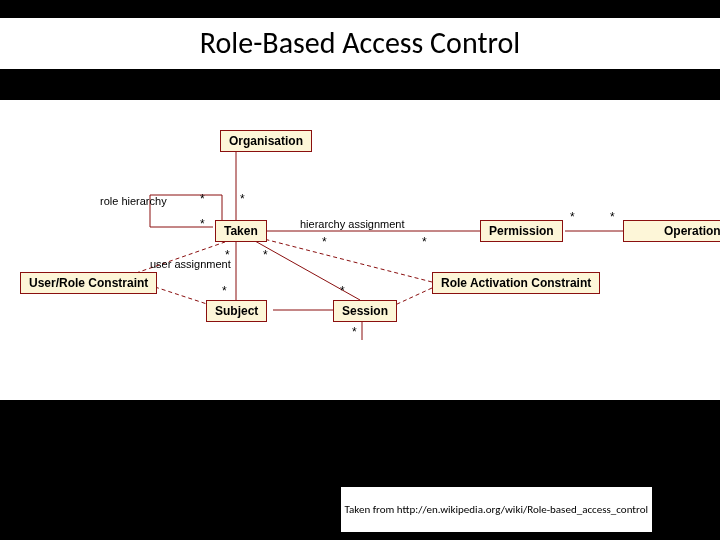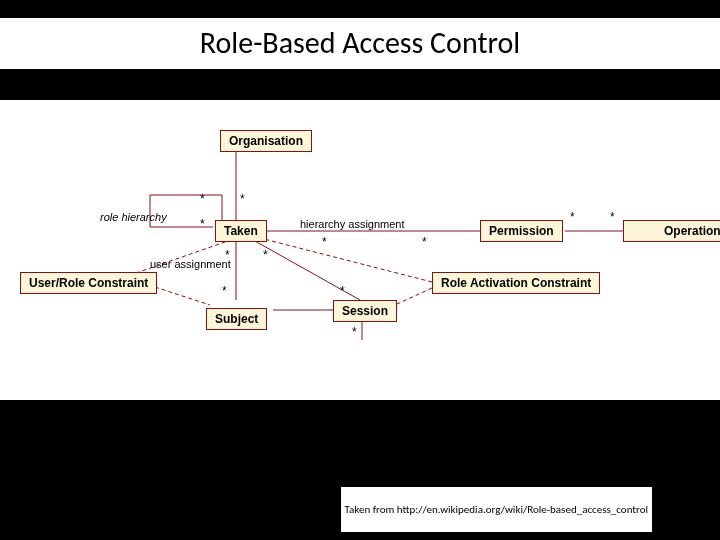--- a/index.html
+++ b/index.html
@@ -117,24 +117,24 @@
 
       <line x1="432" y1="188" x2="395" y2="205" stroke="#8a0f0f" stroke-width="1" stroke-dasharray="4,3"></line>
     </svg>
 
     <div class="box" style="left:194px; top:30px;margin-left:26px;">Organisation</div>
     <div class="box" style="left:215px; top:120px;">Taken</div>
     <div class="box" style="left:480px; top:120px;">Permission</div>
     <div class="box" style="left:623px; top:120px;padding-left:40px;">Operation</div>
     <div class="box" style="left:10px; top:172px;margin-left:10px;">User/Role Constraint</div>
     <div class="box" style="left:432px; top:172px;">Role Activation Constraint</div>
-    <div class="box" style="left:206px; top:208px;">Subject</div>
+    <div class="box" style="left:206px; top:200px;">Subject</div>
     <div class="box" style="left:333px; top:200px;">Session</div>
 
-    <div class="label" style="left:100px; top:111px;font-style:italic;">role hierarchy</div>
+    <div class="label" style="left:100px; top:95px;">role hierarchy</div>
     <div class="label" style="left:300px; top:118px;">hierarchy assignment</div>
     <div class="label" style="left:150px; top:158px;">user assignment</div>
 
     <div class="mult" style="left:200px; top:92px;">*</div>
     <div class="mult" style="left:200px; top:117px;">*</div>
     <div class="mult" style="left:240px; top:92px;">*</div>
     <div class="mult" style="left:322px; top:135px;">*</div>
     <div class="mult" style="left:422px; top:135px;">*</div>
     <div class="mult" style="left:570px; top:110px;">*</div>
     <div class="mult" style="left:610px; top:110px;">*</div>

